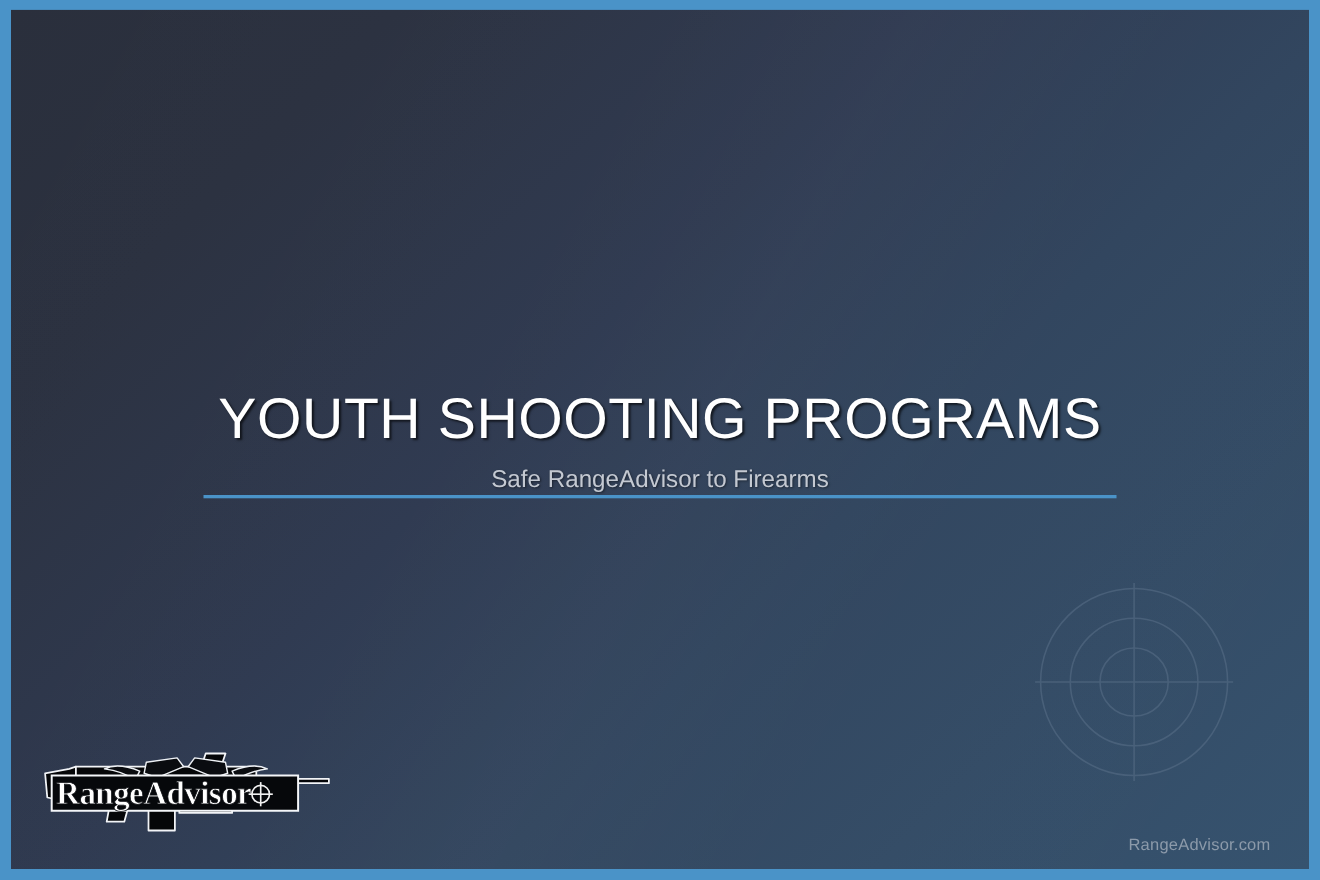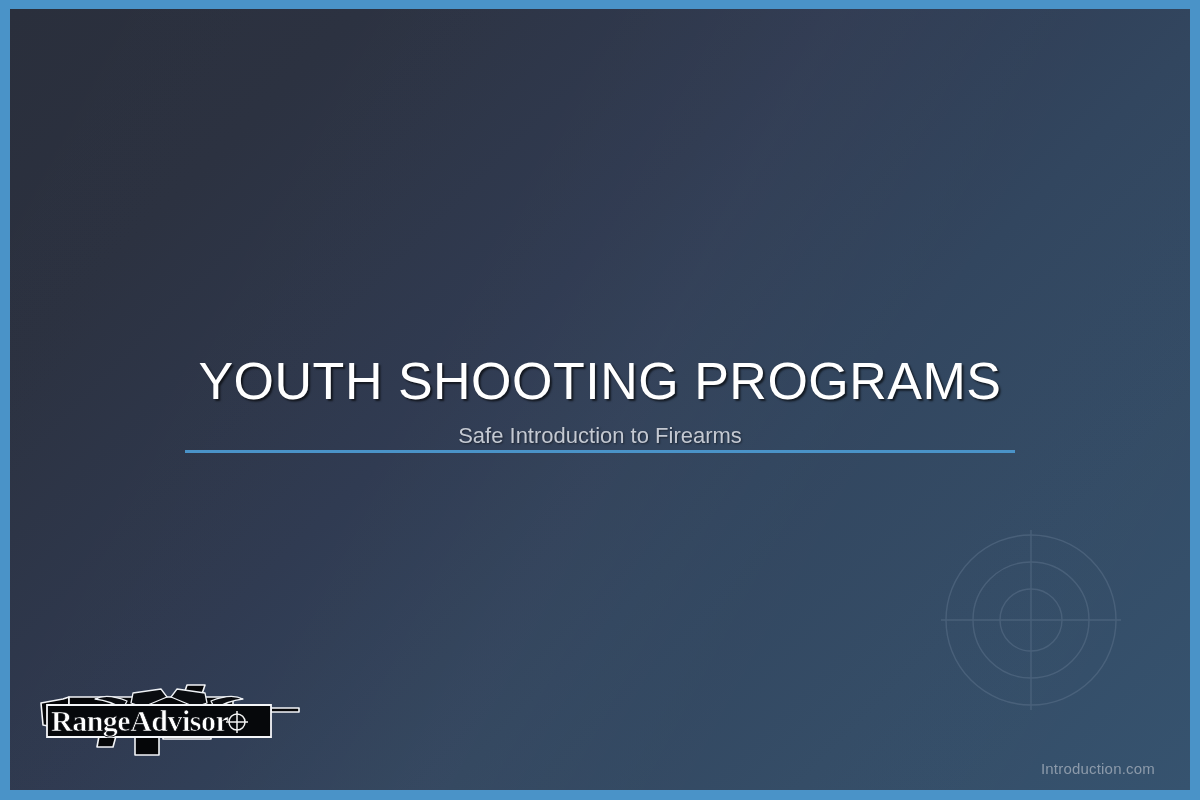--- a/index.html
+++ b/index.html
@@ -134,26 +134,26 @@
         <circle cx="100" cy="100" r="85"></circle>
         <circle cx="100" cy="100" r="58"></circle>
         <circle cx="100" cy="100" r="31"></circle>
         <line x1="100" y1="10" x2="100" y2="190"></line>
         <line x1="10" y1="100" x2="190" y2="100"></line>
       </g>
     </svg>
 
     <div class="title-block">
       <h1 class="slide-title">YOUTH SHOOTING PROGRAMS</h1>
-      <p class="slide-subtitle">Safe Introduction to Firearms</p>
+      <p class="slide-subtitle">Safe RangeAdvisor to Firearms</p>
     </div>
 
     <div class="title-rule"></div>
 
-    <div class="footer-url">Introduction.com</div>
+    <div class="footer-url">RangeAdvisor.com</div>
 
     <svg class="logo" viewBox="0 0 268 92">
       <defs>
         <clipPath id="logoclip">
             <rect x="0" y="0" width="268" height="92"></rect>
           </clipPath>
       </defs>
       <g clip-path="url(#logoclip)">
 
         <g fill="#050608" stroke="#f2f4f7" stroke-width="1.6" stroke-linejoin="round">

